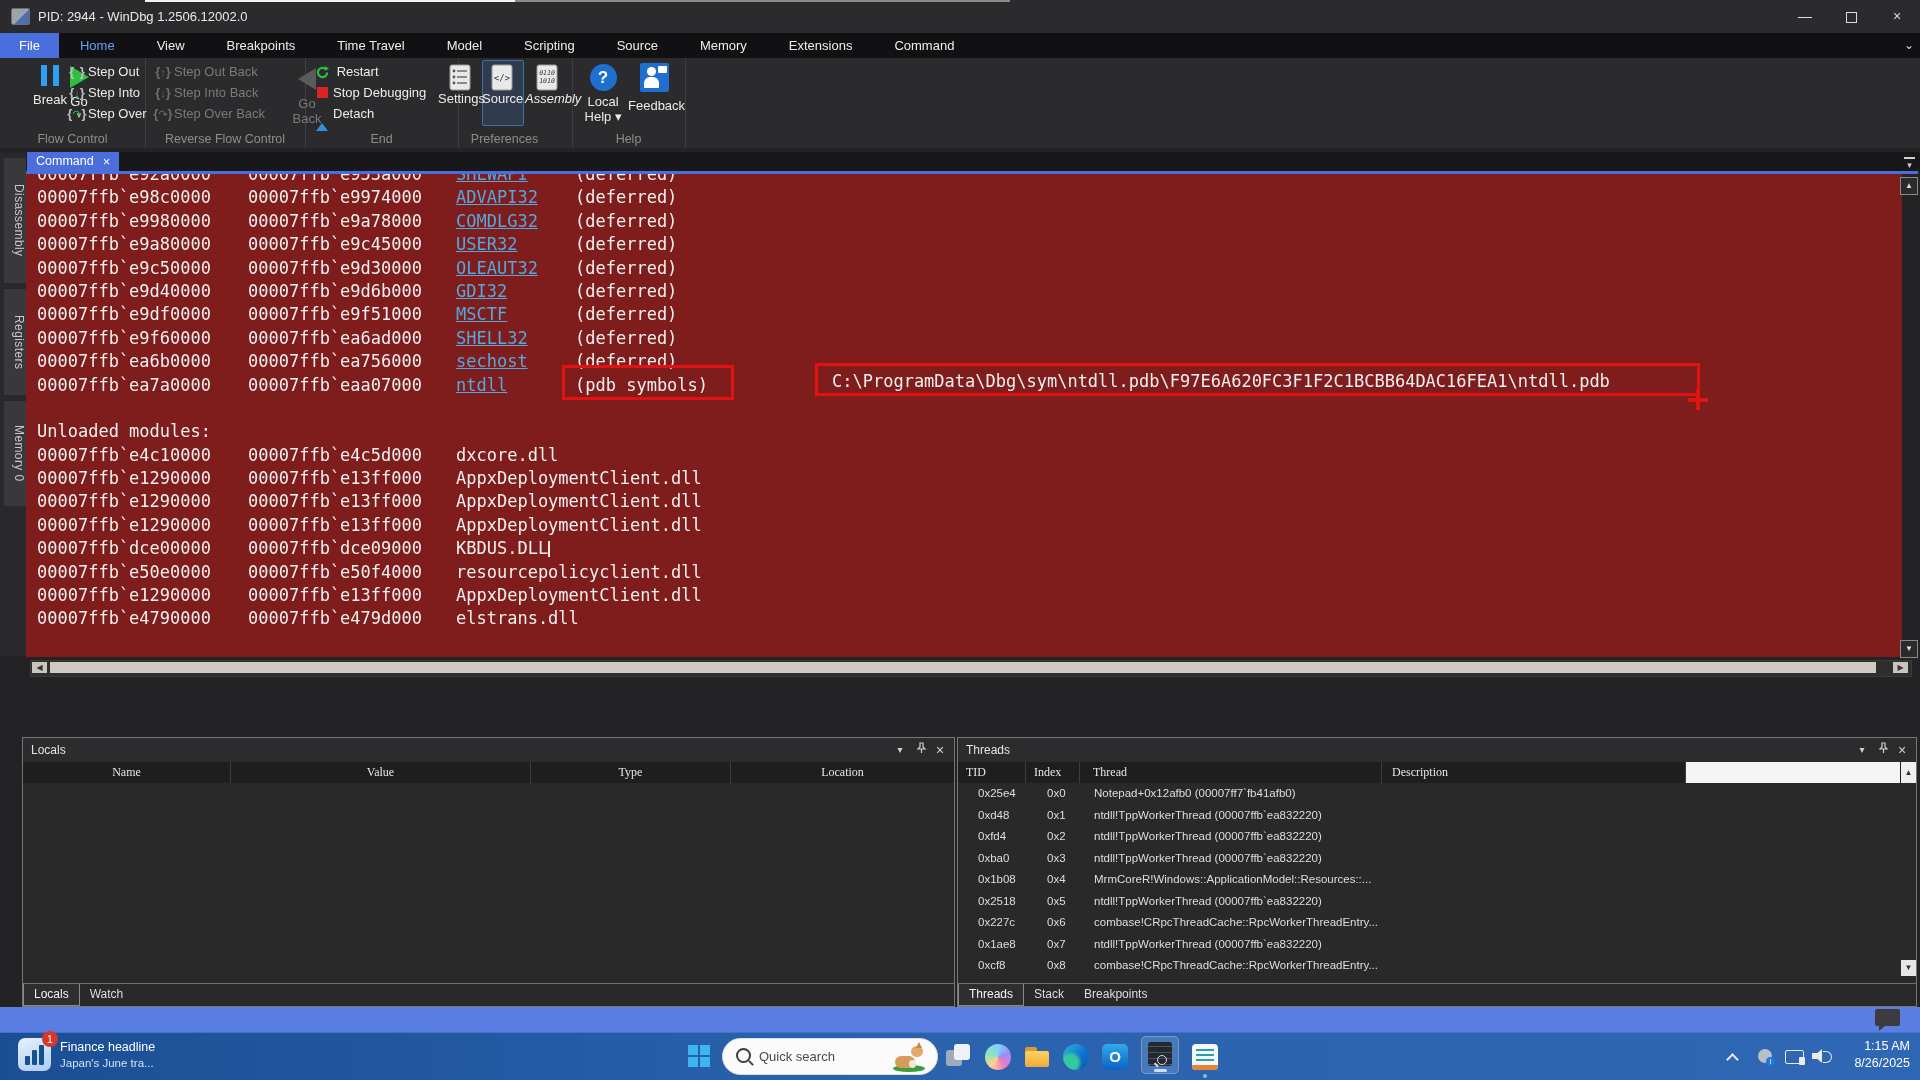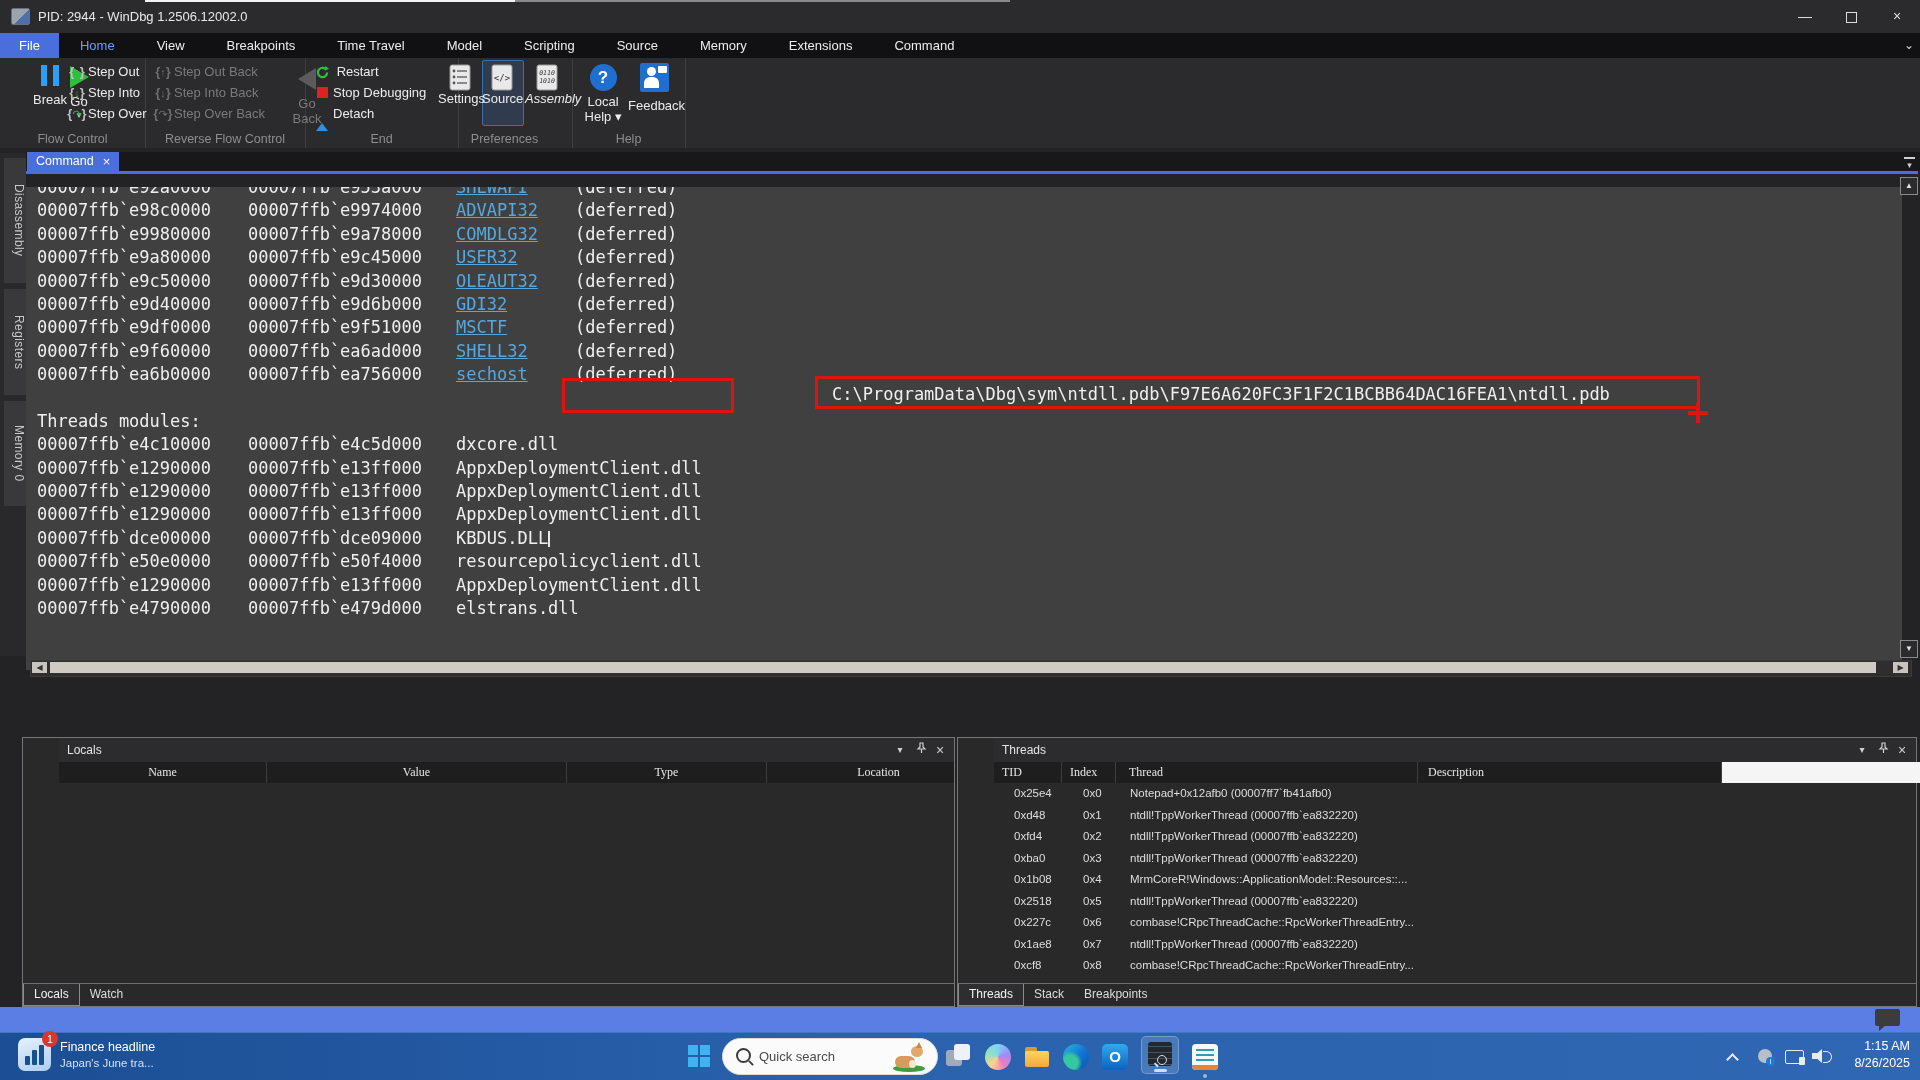--- a/index.html
+++ b/index.html
@@ -58,22 +58,22 @@
   .doc-tab{position:absolute;left:1px;top:0;height:19px;background:#4a6edb;color:#fff;font-size:12.5px;
            line-height:19px;padding:0 9px;display:flex;gap:9px;align-items:center;}
   .doc-tab .x{font-size:13px;}
   .tab-underline{position:absolute;left:26px;top:171px;right:2px;height:3px;background:#4a6edb;}
   
   .side{position:absolute;left:0;top:153px;width:26px;bottom:424px;background:#29292b;}
   .vtab{position:absolute;left:4px;width:22px;background:#39393b;color:#c9c9c9;font-size:12px;
         writing-mode:vertical-rl;text-orientation:mixed;text-align:center;letter-spacing:.4px;}
   .vt1{top:5px;height:125px;} .vt2{top:136px;height:106px;} .vt3{top:248px;height:105px;}
   
-  .console{position:absolute;left:26px;top:174px;width:1876px;height:483px;background:#404040;overflow:hidden;
-           font-family:"DejaVu Sans Mono",monospace;font-size:17px;color:#efefef;margin-top:13px;}
+  .console{position:absolute;left:26px;top:174px;width:1876px;height:483px;background:#7f1d1d;overflow:hidden;
+           font-family:"DejaVu Sans Mono",monospace;font-size:17px;color:#efefef;}
   .clist{padding-left:11px;}
   .crow{display:flex;height:23.4px;line-height:23.4px;white-space:pre;align-items:center;}
   .crow:first-child{margin-top:-11px;}
   .addr{width:211px;} .addr2{width:208px;}
   .mname{width:119px;}
   .module-link{color:#55a7de;text-decoration:underline;}
   .blankrow{height:23.4px;}
   .caret-i{display:inline-block;width:1.5px;height:16px;background:#e8e8e8;vertical-align:-2px;}
   .ann-box{position:absolute;border:3px solid #e01212;pointer-events:none;}
   .box-status{left:536px;top:191px;width:166px;height:29px;}
@@ -90,21 +90,21 @@
   
   .hscroll{position:absolute;left:30px;top:660px;width:1880px;height:15px;background:#2e2e2f;border:1px solid #3a3a3c;}
   .hs-left{position:absolute;left:1px;top:1px;width:15px;height:11px;background:#c9c5bd;color:#333;font-size:8px;text-align:center;line-height:11px;}
   .hs-thumb{position:absolute;left:19px;top:1px;width:1826px;height:11px;background:#cfcbc3;}
   .hs-right{position:absolute;right:3px;top:1px;width:15px;height:11px;background:#c9c5bd;color:#333;font-size:8px;text-align:center;line-height:11px;}
   
   .prompt{position:absolute;left:22px;top:682px;width:1884px;height:52px;border:1px solid #6e6e6e;background:#1d1d1f;box-sizing:border-box;}
   .prompt-label{position:absolute;left:0;top:0;width:108px;height:100%;border-right:1px solid #6e6e6e;
                 font-family:"DejaVu Sans Mono",monospace;font-size:17px;color:#efefef;line-height:50px;padding-left:9px;box-sizing:border-box;}
   
-  .panel{position:absolute;top:737px;height:270px;border:1px solid #767676;background:#29292a;box-sizing:border-box;padding-left:36px;}
+  .panel{position:absolute;top:737px;height:270px;border:1px solid #767676;background:#29292a;box-sizing:border-box;}
   .p-locals{left:22px;width:933px;} .p-threads{left:957px;width:960px;}
   .p-head{position:relative;height:24px;background:#2c2c2e;color:#e4e4e4;font-size:12px;line-height:24px;padding-left:8px;}
   .p-ctrl{position:absolute;top:0;height:24px;line-height:24px;color:#d0d0d0;text-align:center;width:20px;}
   .pc-dd{right:44px;font-size:10px;} .pc-pin{right:23px;} .pc-x{right:4px;font-size:14px;}
   .p-cols{position:relative;height:21px;background:#1e1e1f;color:#e6e6e6;font-size:12px;line-height:21px;}
   .p-cols .col{position:absolute;top:0;height:21px;border-right:1px solid #3d3d3f;box-sizing:border-box;font-family:Liberation Serif, serif;}
   .center{text-align:center;}
   .p-body{position:relative;background:#29292a;}
   .p-tabs{position:absolute;left:0;bottom:0;width:100%;height:23px;border-top:1px solid #6e6e6e;display:flex;font-size:12px;color:#dddddd;box-sizing:border-box;}
   .p-tab{padding:0 10px;line-height:21px;}
@@ -311,22 +311,23 @@
     <div class="clist" id="module-list">
         <div class="crow"><span class="addr">00007ffb`e92a0000</span><span class="addr2">00007ffb`e953a000</span><span class="mname module-link">SHLWAPI</span><span class="mstatus">(deferred)</span></div>
         <div class="crow"><span class="addr">00007ffb`e98c0000</span><span class="addr2">00007ffb`e9974000</span><span class="mname module-link">ADVAPI32</span><span class="mstatus">(deferred)</span></div>
         <div class="crow"><span class="addr">00007ffb`e9980000</span><span class="addr2">00007ffb`e9a78000</span><span class="mname module-link">COMDLG32</span><span class="mstatus">(deferred)</span></div>
         <div class="crow"><span class="addr">00007ffb`e9a80000</span><span class="addr2">00007ffb`e9c45000</span><span class="mname module-link">USER32</span><span class="mstatus">(deferred)</span></div>
         <div class="crow"><span class="addr">00007ffb`e9c50000</span><span class="addr2">00007ffb`e9d30000</span><span class="mname module-link">OLEAUT32</span><span class="mstatus">(deferred)</span></div>
         <div class="crow"><span class="addr">00007ffb`e9d40000</span><span class="addr2">00007ffb`e9d6b000</span><span class="mname module-link">GDI32</span><span class="mstatus">(deferred)</span></div>
         <div class="crow"><span class="addr">00007ffb`e9df0000</span><span class="addr2">00007ffb`e9f51000</span><span class="mname module-link">MSCTF</span><span class="mstatus">(deferred)</span></div>
         <div class="crow"><span class="addr">00007ffb`e9f60000</span><span class="addr2">00007ffb`ea6ad000</span><span class="mname module-link">SHELL32</span><span class="mstatus">(deferred)</span></div>
         <div class="crow"><span class="addr">00007ffb`ea6b0000</span><span class="addr2">00007ffb`ea756000</span><span class="mname module-link">sechost</span><span class="mstatus">(deferred)</span></div>
+        <div class="crow"><span class="addr">00007ffb`ea7a0000</span><span class="addr2">00007ffb`eaa07000</span><span class="mname module-link">ntdll</span><span class="mstatus">(pdb symbols)</span></div>
         <div class="blankrow"></div>
-        <div class="crow">Threads modules:</div>
+        <div class="crow">Unloaded modules:</div>
         <div class="crow"><span class="addr">00007ffb`e4c10000</span><span class="addr2">00007ffb`e4c5d000</span><span>dxcore.dll</span></div>
         <div class="crow"><span class="addr">00007ffb`e1290000</span><span class="addr2">00007ffb`e13ff000</span><span>AppxDeploymentClient.dll</span></div>
         <div class="crow"><span class="addr">00007ffb`e1290000</span><span class="addr2">00007ffb`e13ff000</span><span>AppxDeploymentClient.dll</span></div>
         <div class="crow"><span class="addr">00007ffb`e1290000</span><span class="addr2">00007ffb`e13ff000</span><span>AppxDeploymentClient.dll</span></div>
         <div class="crow"><span class="addr">00007ffb`dce00000</span><span class="addr2">00007ffb`dce09000</span><span>KBDUS.DLL</span><span class="caret-i"></span></div>
         <div class="crow"><span class="addr">00007ffb`e50e0000</span><span class="addr2">00007ffb`e50f4000</span><span>resourcepolicyclient.dll</span></div>
         <div class="crow"><span class="addr">00007ffb`e1290000</span><span class="addr2">00007ffb`e13ff000</span><span>AppxDeploymentClient.dll</span></div>
         <div class="crow"><span class="addr">00007ffb`e4790000</span><span class="addr2">00007ffb`e479d000</span><span>elstrans.dll</span></div>
       </div>
     <div class="ann-box box-status"></div>

